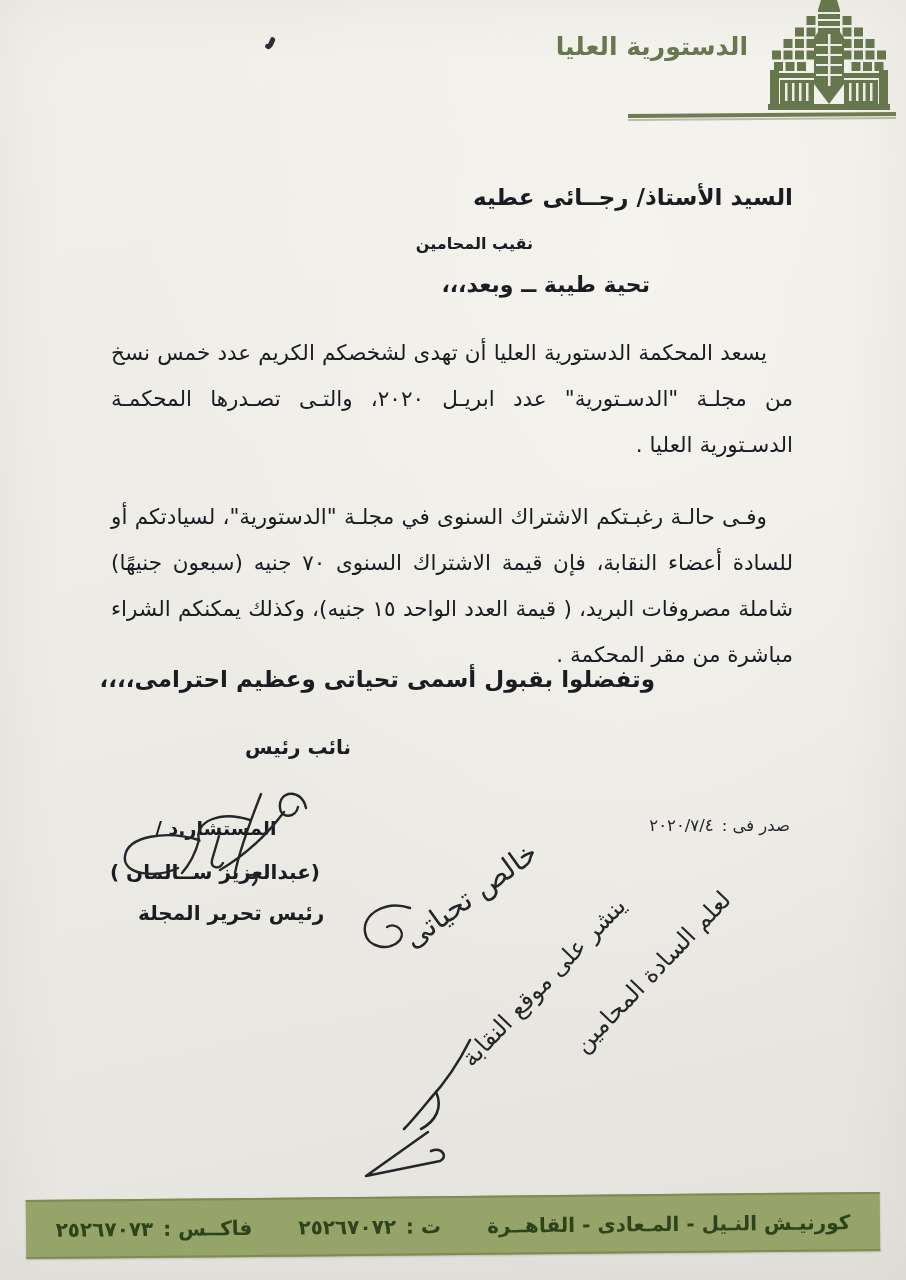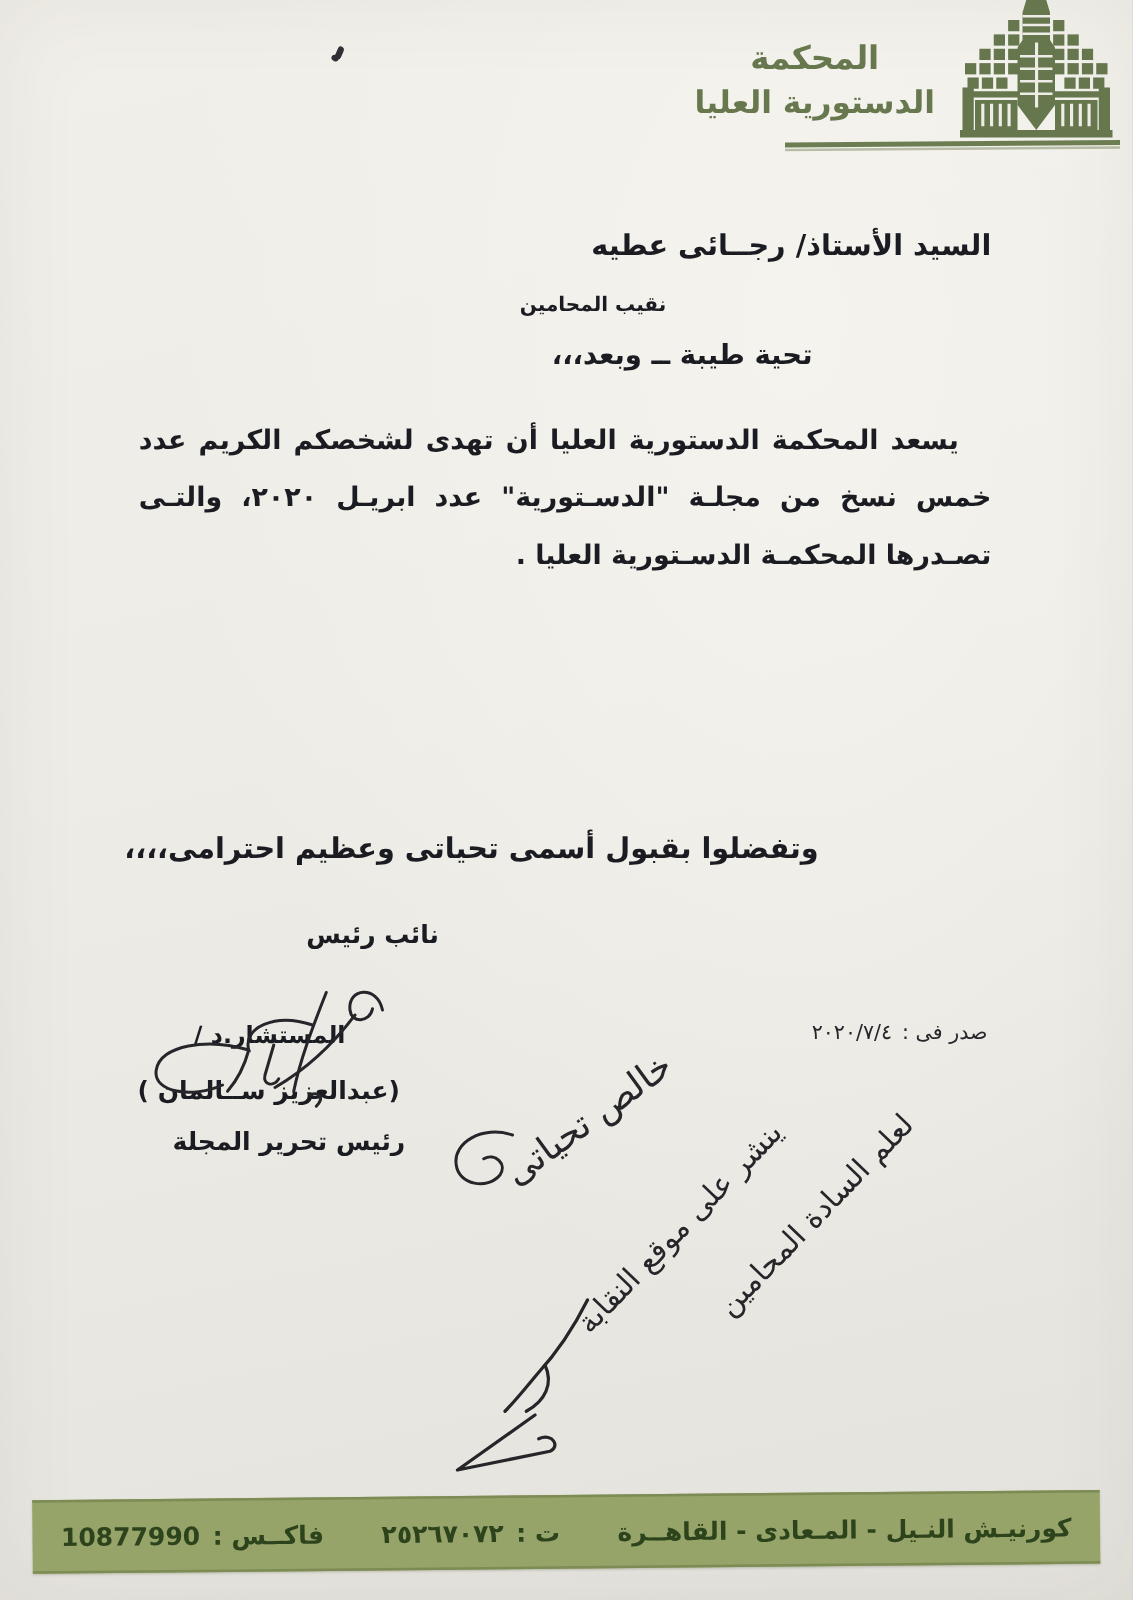--- a/index.html
+++ b/index.html
@@ -28,21 +28,21 @@
   .logo-rule::after{content:"";position:absolute;top:5px;left:0;width:100%;height:1.5px;background:rgba(109,125,82,0.45);}
   .ink-mark{top:37px;right:632px;width:5px;height:11px;background:#2e2e34;border-radius:2px 3px 3px 2px;transform:rotate(24deg);}
   .ink-mark::after{content:"";position:absolute;top:8px;left:-2px;width:6px;height:5px;background:#2e2e34;border-radius:50%;}
 
   
   .recipient-name{top:184px;right:113px;font-size:23px;font-weight:bold;}
   .recipient-title{top:234px;right:373px;font-size:16px;font-weight:bold;}
   .greeting{top:272px;right:256px;font-size:22px;font-weight:bold;}
 
   
-  .para{right:113px;width:682px;font-size:21.5px;font-weight:bold;line-height:46px;
+  .para{right:113px;width:682px;font-size:21.5px;font-weight:normal;line-height:46px;
         text-align:justify;text-indent:26px;}
   .para1{top:330px;}
   .para2{top:494px;}
   .closing{top:666px;right:251px;font-size:23px;font-weight:bold;}
 
   
   .sig-title1{top:735px;left:245px;font-size:20px;font-weight:bold;direction:rtl;}
   .sig-title2{top:771px;left:112px;font-size:20px;font-weight:bold;border-bottom:2.5px solid #1b1b22;padding-bottom:3px;}
   .sig-counselor{top:817px;left:155px;font-size:19px;font-weight:bold;}
   .sig-name{top:860px;left:110px;font-size:20px;font-weight:bold;}
@@ -74,21 +74,20 @@
   .footer-seg .num{margin-right:10px;letter-spacing:1px;}
 </style>
 </head>
 <body>
 
 <div class="page">
 
   <div class="abs ink-mark"></div>
 
   <div class="abs logo-text">
-    <div class="logo-line1">المحكمة</div>
     <div class="logo-line2">الدستورية العليا</div>
   </div>
 
   <svg class="abs emblem" viewBox="0 0 130 112">
     <g fill="#66774d">
 
       <path d="M57 0 h16 l3 10 v22 l4 6 v46 L65 104 50 84 v-46 l4-6 V10 Z"></path>
 
       <rect x="42.5" y="16" width="9" height="9"></rect>
       <rect x="31" y="27.5" width="9" height="9"></rect>
@@ -146,20 +145,21 @@
         <rect x="106" y="83" width="2.5" height="18"></rect>
     </g>
   </svg>
   <div class="abs logo-rule"></div>
 
   <div class="abs recipient-name">السيد الأستاذ/ رجــائى عطيه</div>
   <div class="abs recipient-title">نقيب المحامين</div>
   <div class="abs greeting">تحية طيبة ــ وبعد،،،</div>
 
   <div class="abs para para1">يسعد المحكمة الدستورية العليا أن تهدى لشخصكم الكريم عدد خمس نسخ من مجلـة "الدسـتورية" عدد ابريـل ٢٠٢٠، والتـى تصـدرها المحكمـة الدسـتورية العليا .</div>
+  <div class="abs para para2">وفـى حالـة رغبـتكم الاشتراك السنوى في مجلـة "الدستورية"، لسيادتكم أو للسادة أعضاء النقابة، فإن قيمة الاشتراك السنوى ٧٠ جنيه (سبعون جنيهًا) شاملة مصروفات البريد، ( قيمة العدد الواحد ١٥ جنيه)، وكذلك يمكنكم الشراء مباشرة من مقر المحكمة .</div>
   <div class="abs closing">وتفضلوا بقبول أسمى تحياتى وعظيم احترامى،،،،</div>
 
   <div class="abs sig-title1">نائب رئيس</div>
   <div class="abs sig-counselor">المستشار.د /</div>
   <div class="abs sig-name">(عبدالعزيز ســالمان )</div>
   <div class="abs sig-role">رئيس تحرير المجلة</div>
 
   <svg class="abs sig-scribble1" viewBox="0 0 245 118" fill="none" stroke="#26262a" stroke-width="2.4" stroke-linecap="round">
     <path d="M208 30 C 204 10 180 12 182 30 C 183 41 198 40 200 29"></path>
     <path d="M186 34 C 168 58 146 78 122 92"></path>
@@ -184,16 +184,16 @@
 
   <svg class="abs sig-scribble2" viewBox="0 0 155 165" fill="none" stroke="#26262a" stroke-width="2.6" stroke-linecap="round" stroke-linejoin="round">
     <path d="M128 8 C 114 36 100 54 88 67 C 78 79 70 89 62 97"></path>
     <path d="M94 60 C 101 75 94 89 79 97"></path>
     <path d="M86 100 L 24 144 L 98 129 C 106 126 101 114 89 119"></path>
   </svg>
 
   <div class="abs footer-bar">
     <span class="footer-seg">كورنيـش النـيل - المـعادى - القاهــرة</span>
     <span class="footer-seg"><span>ت :</span><span class="num">٢٥٢٦٧٠٧٢</span></span>
-    <span class="footer-seg"><span>فاكــس :</span><span class="num">10877990</span></span>
+    <span class="footer-seg"><span>فاكــس :</span><span class="num">٢٥٢٦٧٠٧٣</span></span>
   </div>
 
 </div>
 
 </body></html>

